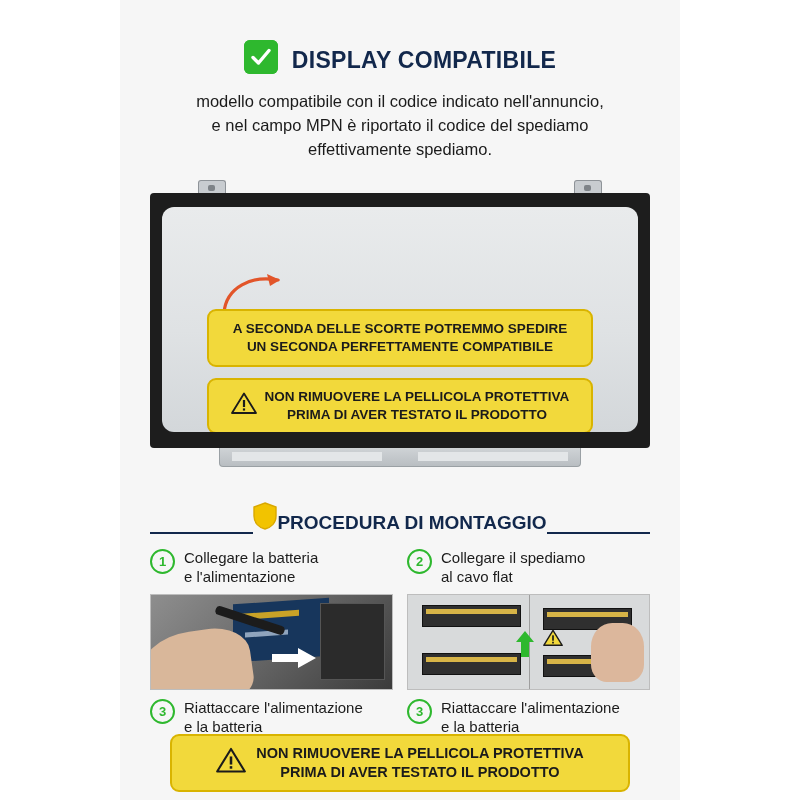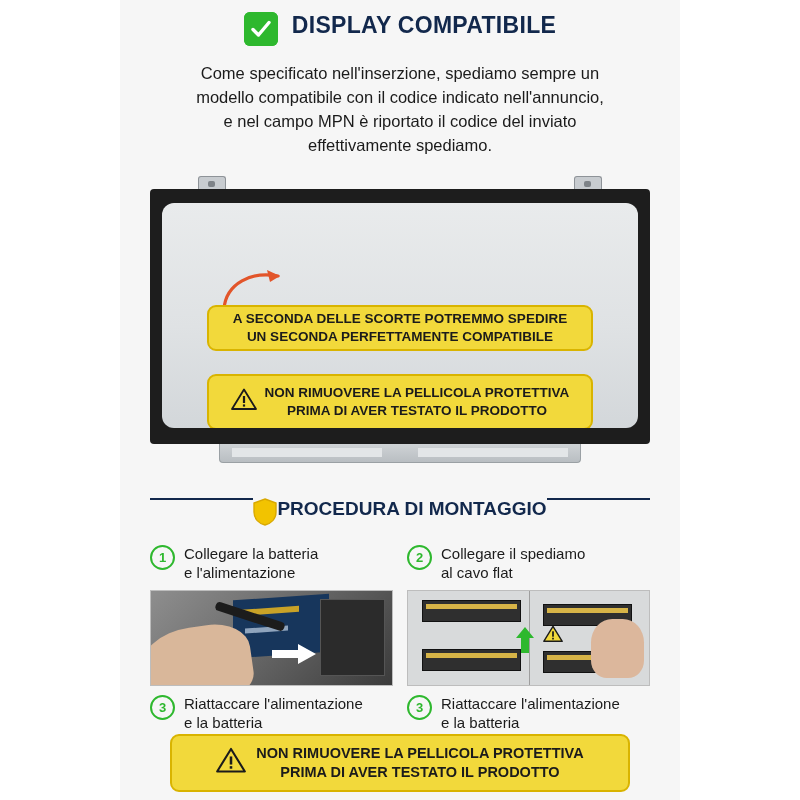--- a/index.html
+++ b/index.html
@@ -26,24 +26,24 @@
     top: 0;
     width: 560px;
     height: 800px;
     background: #f6f6f6;
     box-sizing: border-box;
   }
 
   
   .header-row {
     display: flex;
-    align-items: flex-start;
+    align-items: flex-end;
     justify-content: center;
     gap: 14px;
-    padding-top: 12px;
+    padding-top: 40px;
   }
   .check-badge {
     width: 34px;
     height: 34px;
     border-radius: 6px;
     background: #2eb82e;
     display: flex;
     align-items: center;
     justify-content: center;
     box-shadow: inset 0 0 0 2px #2eb82e;
@@ -125,21 +125,21 @@
     background: #f2d93b;
     border: 2px solid #d9b400;
     border-radius: 9px;
     text-align: center;
     color: #1b1b1b;
     font-weight: bold;
     box-sizing: border-box;
   }
   .yellow-box.box1 {
     top: 102px;
-    padding: 3px 8px;
+    padding: 9px 8px;
     font-size: 13.5px;
     line-height: 1.35;
   }
   .yellow-box.box2 {
     top: 171px;
     padding: 8px 8px;
     font-size: 13.5px;
     line-height: 1.35;
     display: flex;
     align-items: center;
@@ -170,21 +170,21 @@
     content: "";
     position: absolute;
     right: 12px; top: 4px;
     width: 150px; height: 9px;
     background: #e3e6e8;
   }
 
   
   .proc-head {
     display: flex;
-    align-items: flex-start;
+    align-items: flex-end;
     justify-content: center;
     gap: 0;
     margin: 22px auto 0;
     width: 500px;
   }
   .rule {
     flex: 1 1 auto;
     height: 2px;
     background: #12284c;
   }
@@ -360,23 +360,22 @@
     <div class="header-row">
       <span class="check-badge">
         <svg width="24" height="24" viewBox="0 0 24 24" aria-hidden="true">
           <path d="M4 12.5 L9.5 18 L20 5.5" fill="none" stroke="#ffffff" stroke-width="3.4" stroke-linecap="round" stroke-linejoin="round"></path>
         </svg>
       </span>
       <span class="header-title">DISPLAY COMPATIBILE</span>
     </div>
 
     <div class="intro">
-      <div>Come specificato nell'inserzione, spediamo sempre un</div>
       <div>modello compatibile con il codice indicato nell'annuncio,</div>
-      <div>e nel campo MPN è riportato il codice del inviato</div>
+      <div>e nel campo MPN è riportato il codice del spediamo</div>
       <div>effettivamente spediamo.</div>
     </div>
 
     <div class="panel-wrap">
       <div class="tab left"></div>
       <div class="tab right"></div>
 
       <div class="panel">
         <div class="screen">
 

